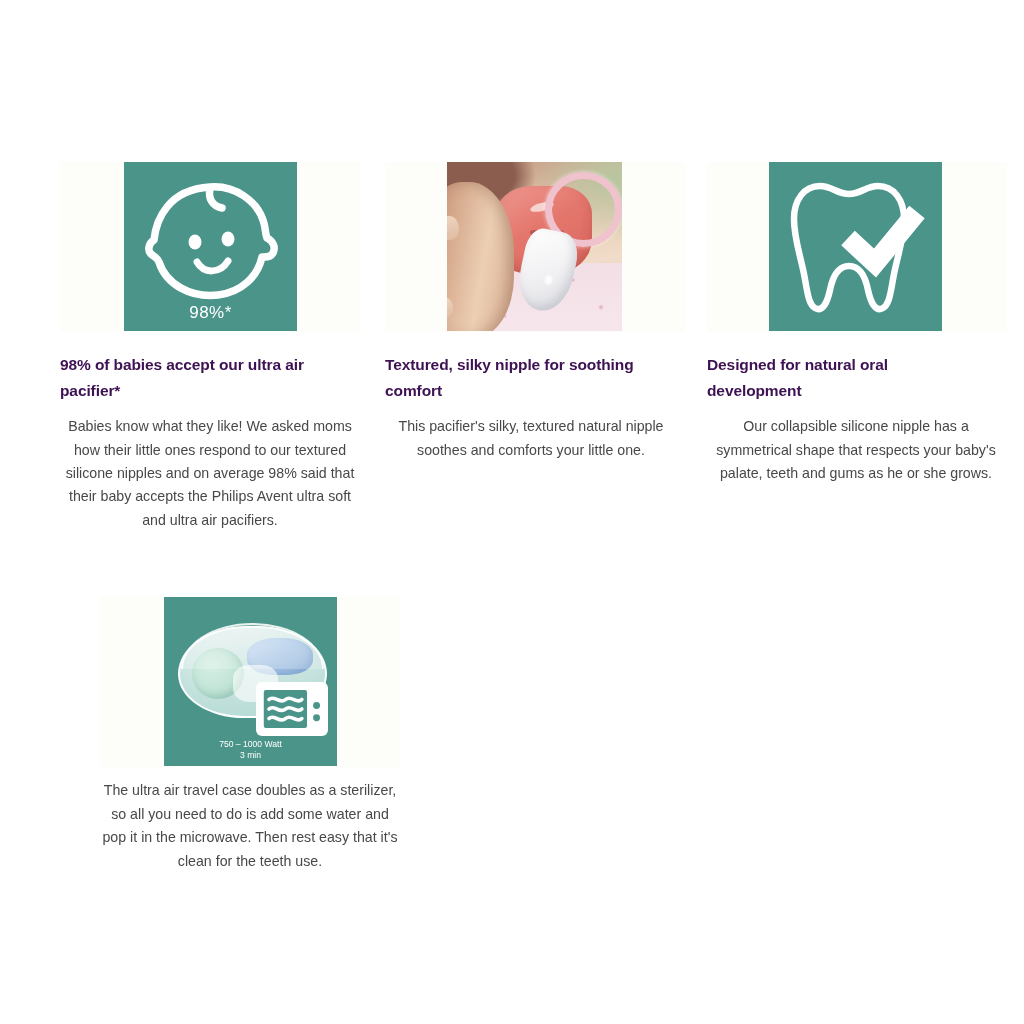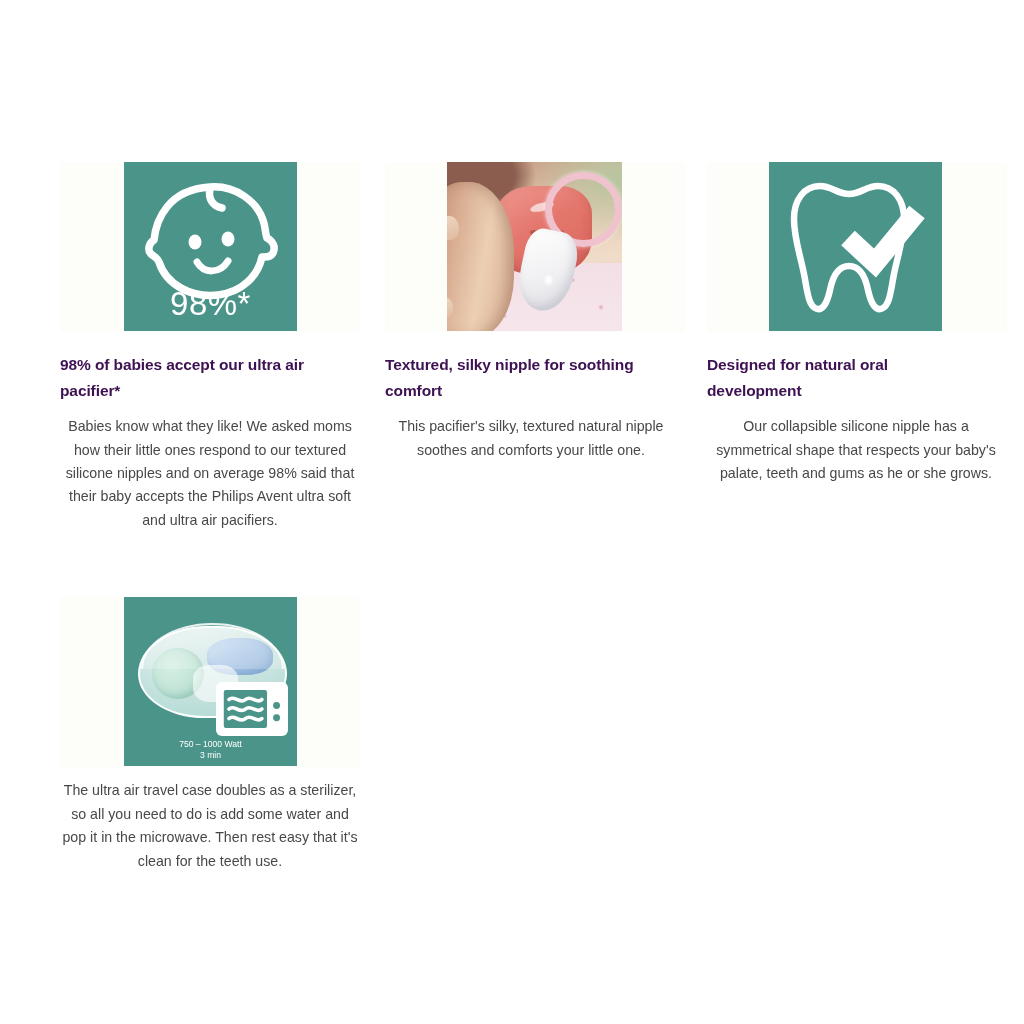--- a/index.html
+++ b/index.html
@@ -95,21 +95,21 @@
 
   .feature-block.col1 .feature-body { max-width: 304px; }
   .feature-block.col2 .feature-body { max-width: 292px; }
   .feature-block.col3 .feature-body { max-width: 298px; }
   .feature-block.col4 .feature-body { max-width: 308px; }
 
   .feature-block.col2 .feature-title { max-width: 280px; }
   .feature-block.col3 .feature-title { max-width: 240px; }
   .feature-block.col4 .feature-title { max-width: 300px; }
 
-  .row-2 { margin-top: 65px; }
+  .row-2 { margin-top: 65px; margin-left: 40px; }
 
   
   .photo-pacifier {
     width: 100%;
     height: 100%;
     position: relative;
     background: #d9b8a4;
     overflow: hidden;
   }
   .ph-bg-skin {
@@ -255,21 +255,21 @@
                            C149 79 152 85 149 91 C146 96 141 95 138 95
                            C134 114 118 130 94 133 C66 136 42 122 35 100
                            C33 95 30 95 27 92 C23 88 25 81 30 78
                            C31 68 34 56 43 45 C54 31 70 26 86 25 Z"></path>
                   <path d="M86 27 C84 36 88 44 98 46"></path>
                 </g>
                 <ellipse cx="71" cy="80" rx="6.5" ry="7.5" fill="#ffffff"></ellipse>
                 <ellipse cx="104" cy="77" rx="6.5" ry="7.5" fill="#ffffff"></ellipse>
                 <path d="M73 100 C80 112 96 112 104 99" fill="none" stroke="#ffffff" stroke-width="7" stroke-linecap="round"></path>
               </svg>
-              <div style="position:absolute;left:0;right:0;bottom:8px;text-align:center;color:#fff;font-size:33px;letter-spacing:0.5px;">98%*</div>
+              <div style="position:absolute;left:0;right:0;bottom:8px;text-align:center;color:#fff;font-size:17px;letter-spacing:0.5px;">98%*</div>
             </div>
           </div>
         </div>
         <h3 class="feature-title">98% of babies accept our ultra air pacifier*</h3>
         <p class="feature-body">Babies know what they like! We asked moms how their little ones respond to our textured silicone nipples and on average 98% said that their baby accepts the Philips Avent ultra soft and ultra air pacifiers.</p>
       </div>
 
       <div class="feature-block col2">
         <div class="media-wrap">
           <div class="media">

